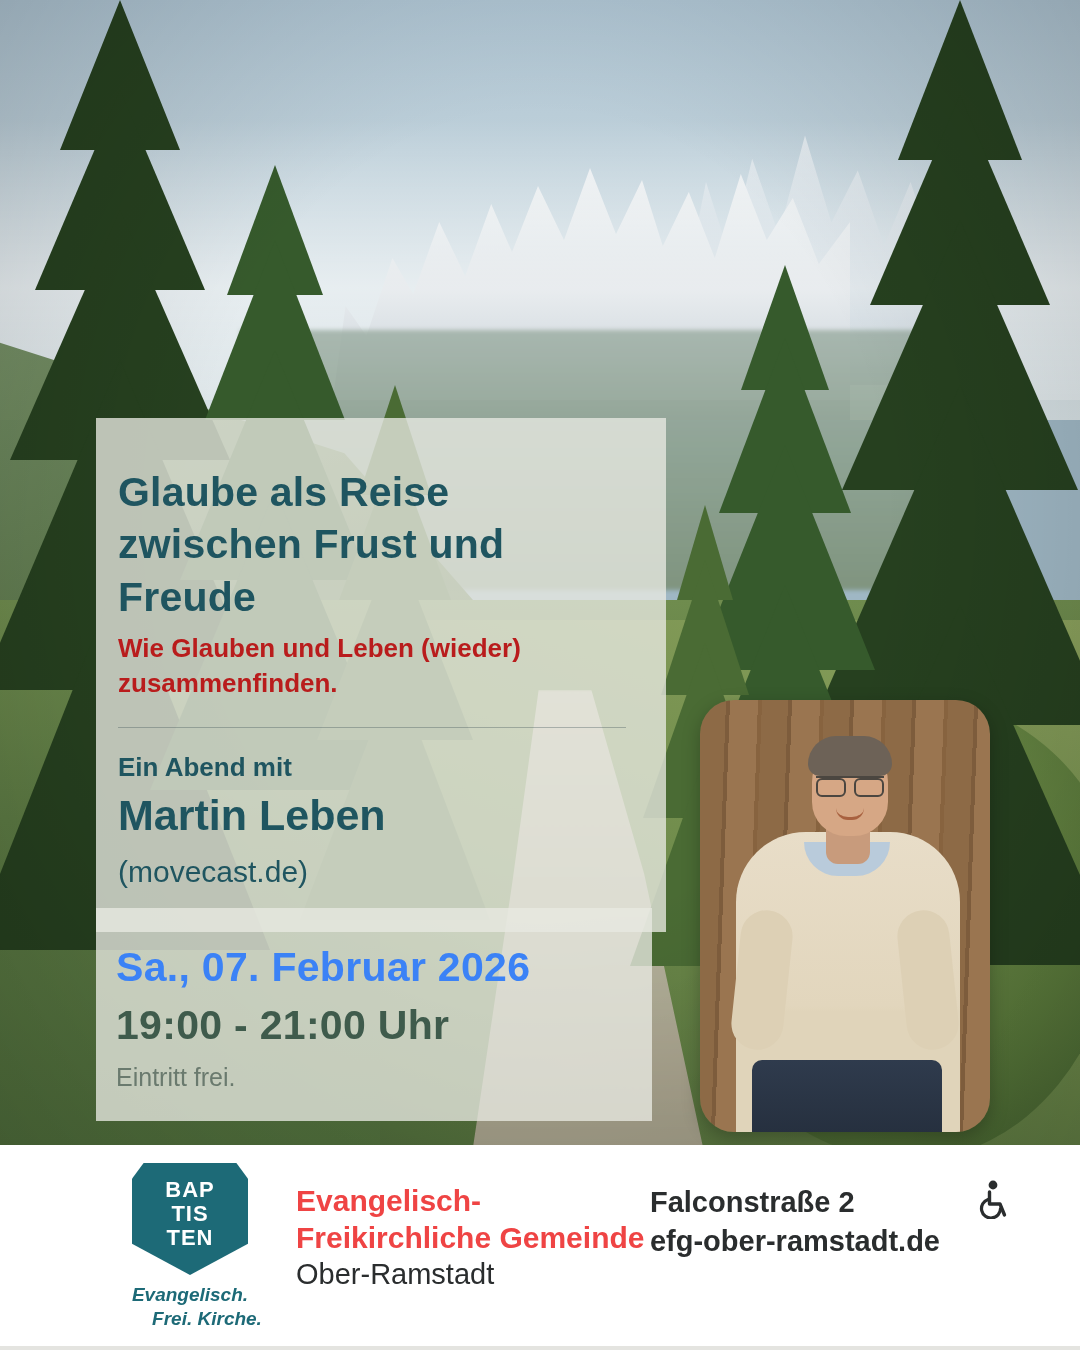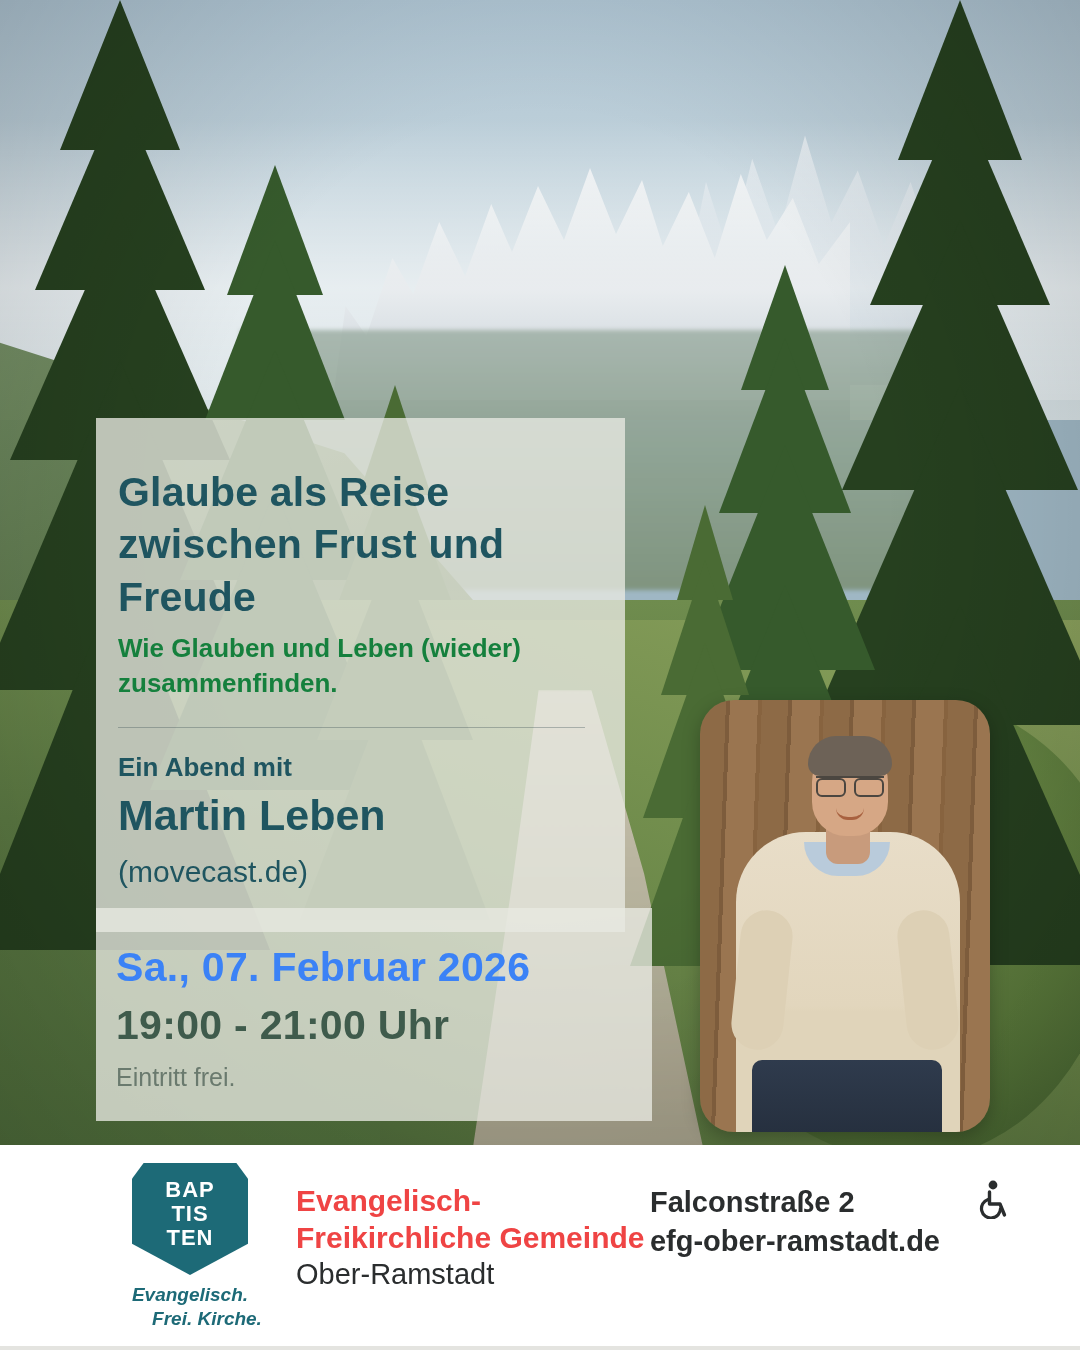--- a/index.html
+++ b/index.html
@@ -125,33 +125,33 @@
   }
 
   
   .panel {
     position: absolute;
     background: rgba(232, 233, 226, 0.78);
   }
   .panel-top {
     left: 96px;
     top: 418px;
-    width: 529px;
+    width: 570px;
     padding: 48px 40px 42px 22px;
     box-sizing: border-box;
   }
   .title-line {
     color: #1f5560;
     font-weight: bold;
     font-size: 41px;
     line-height: 1.28;
     letter-spacing: .2px;
   }
   .subtitle {
-    color: #15803d;
+    color: #b91c1c;
     font-weight: bold;
     font-size: 26px;
     line-height: 1.33;
     margin-top: 8px;
   }
   .divider {
     margin: 26px 0 24px 0;
     height: 1px;
     background: rgba(60,80,85,.35);
   }

